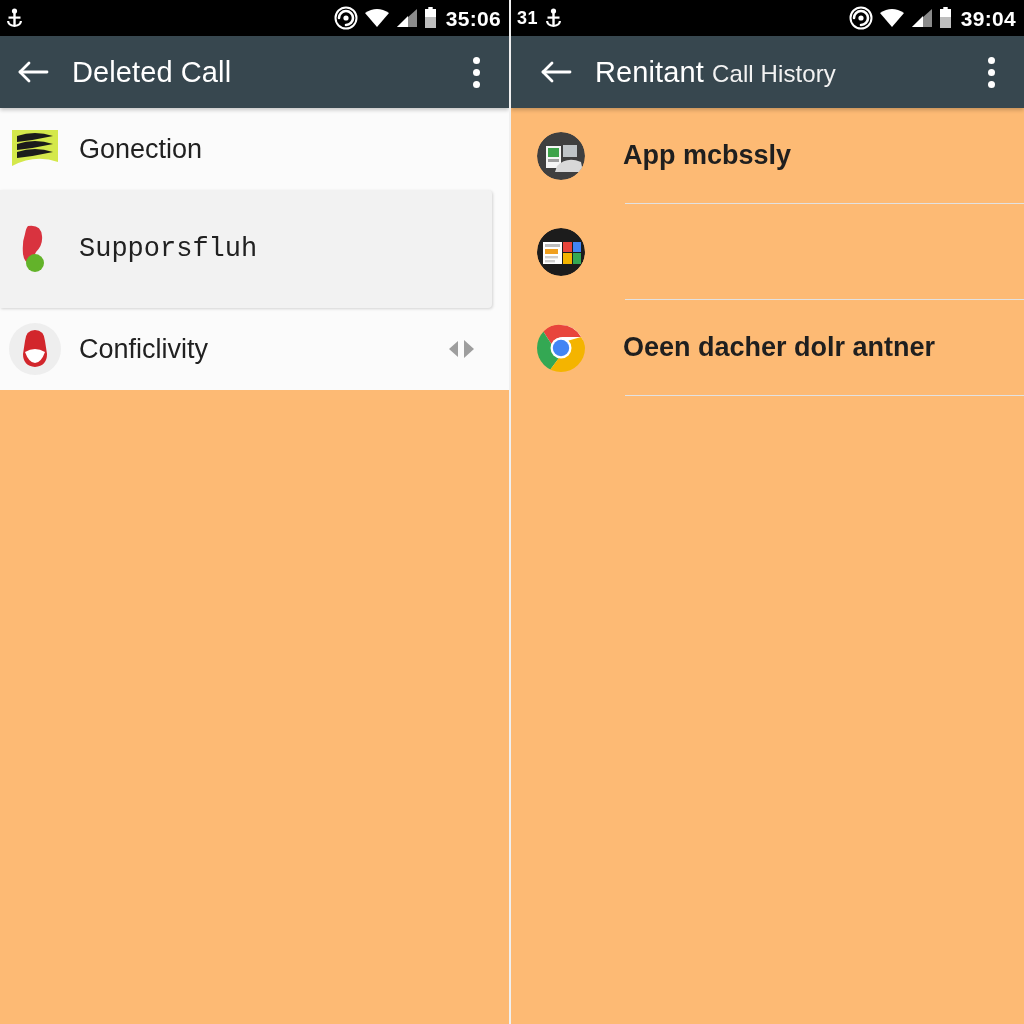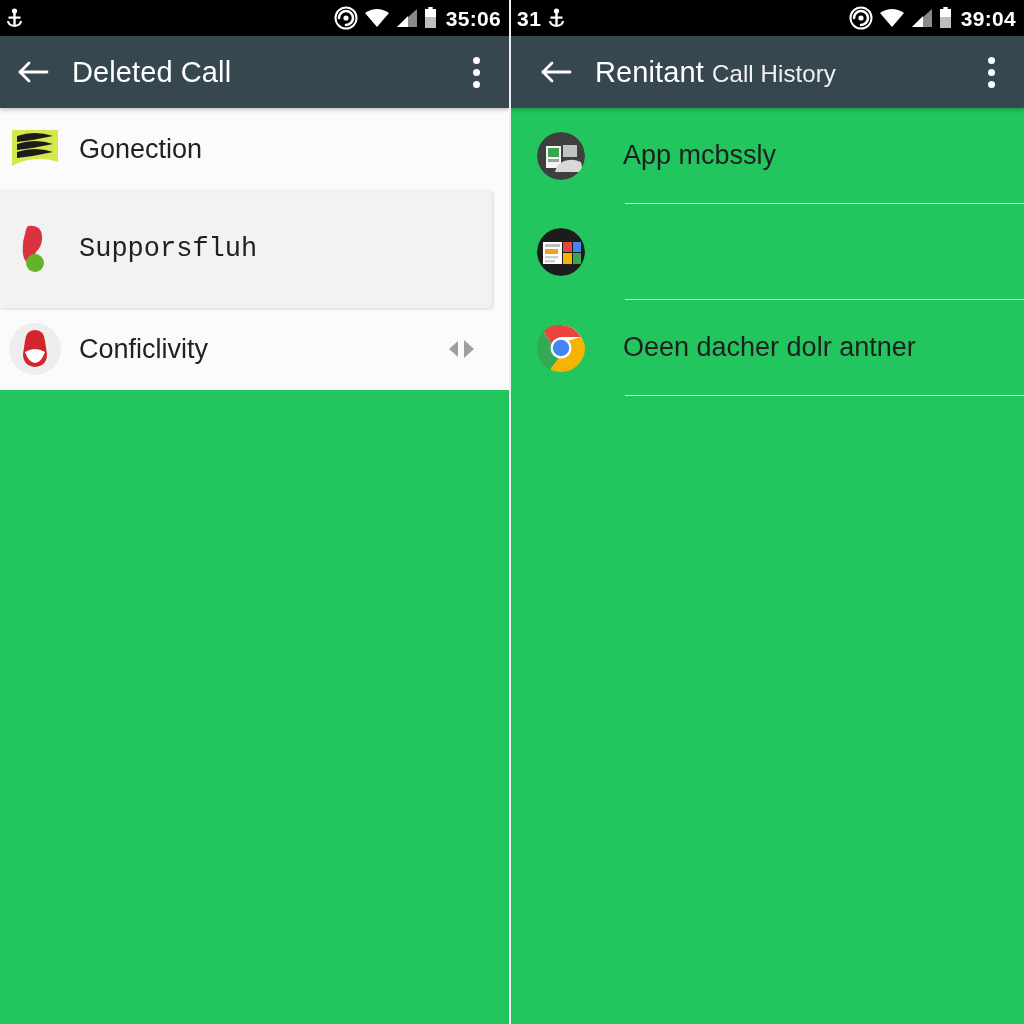--- a/index.html
+++ b/index.html
@@ -18,21 +18,21 @@
   .screens {
     display: flex;
     width: 1024px;
     height: 1024px;
   }
 
   .panel {
     position: relative;
     width: 512px;
     height: 1024px;
-    background: #22c55e;
+    background: #fdba74;
     overflow: hidden;
   }
   .panel.left  { width: 510px; }
   .panel.right { width: 514px; border-left: 2px solid #f0f0f0; }
 
   
   .statusbar {
     height: 36px;
     background: #000000;
     display: flex;
@@ -41,21 +41,21 @@
     box-sizing: border-box;
     color: #ffffff;
   }
   .status-left {
     display: flex;
     align-items: center;
     gap: 7px;
     flex: 0 0 auto;
   }
   .status-num {
-    font-size: 21px;
+    font-size: 18px;
     font-weight: bold;
     color: #ffffff;
     letter-spacing: 0.5px;
     line-height: 1;
   }
   .status-spacer { flex: 1 1 auto; }
   .status-right {
     display: flex;
     align-items: center;
     gap: 6px;
@@ -185,20 +185,21 @@
     border-radius: 50%;
     flex: 0 0 auto;
     overflow: hidden;
     position: relative;
   }
   .row-right .rr-label {
     font-size: 27px;
     color: #1f1f1f;
     margin-left: 38px;
     white-space: nowrap;
+    font-weight: bold;
   }
   .rr-divider {
     height: 1px;
     background: #e2e2e2;
     margin-left: 88px;
   }
 </style>
 </head>
 <body>
 

